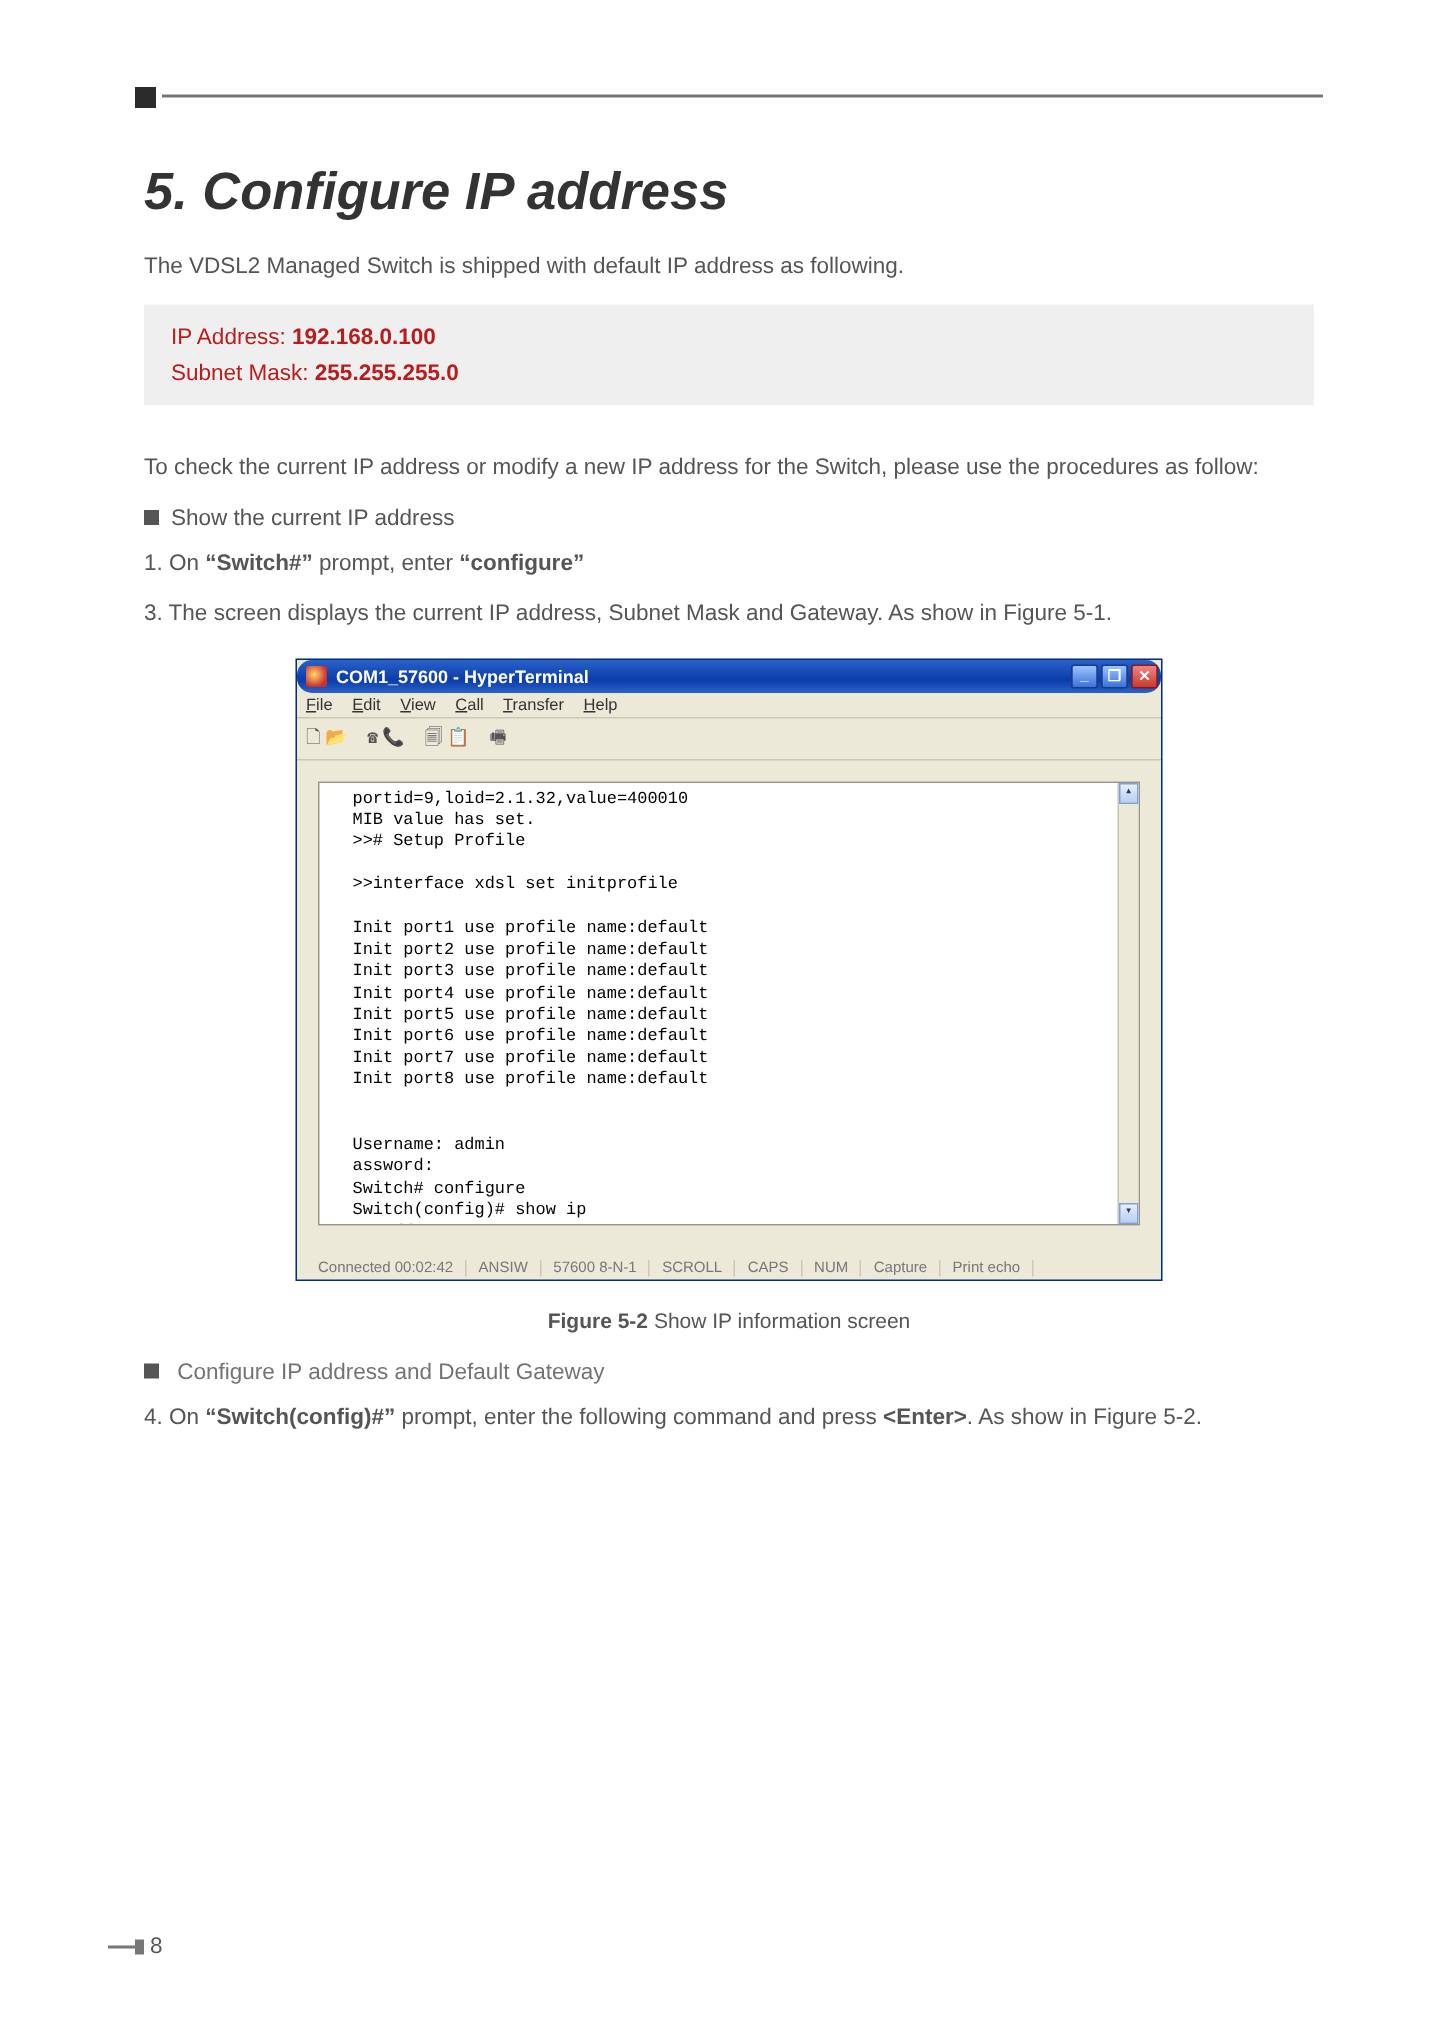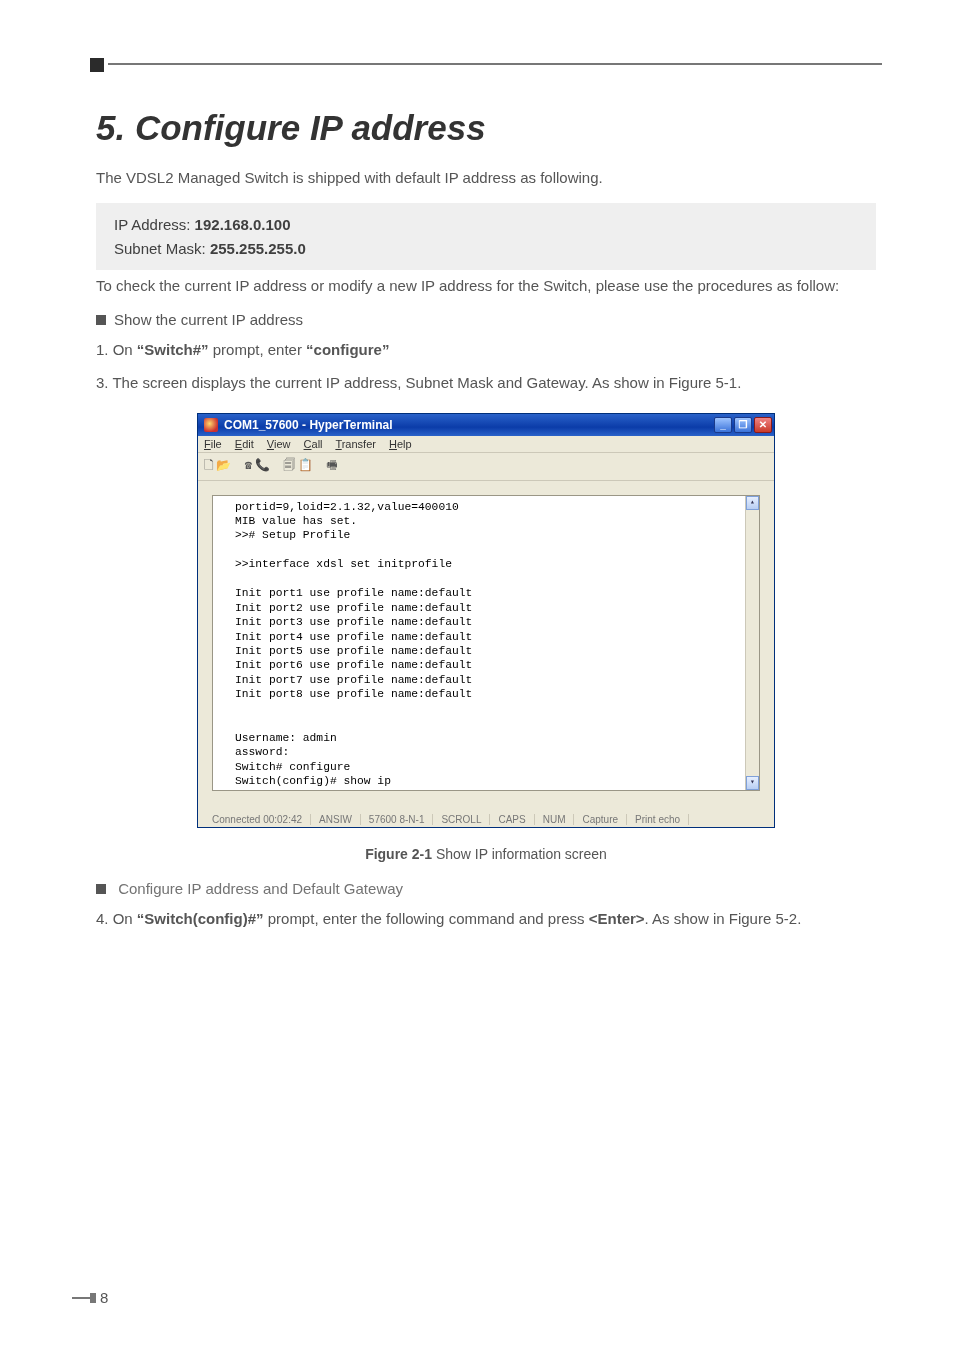--- a/index.html
+++ b/index.html
@@ -46,22 +46,22 @@
     font-size: 15px;
     line-height: 1.55;
     color: #555;
     margin-bottom: 14px;
     text-align: justify;
   }
   .codebox {
     background: #efefef;
     padding: 10px 18px;
     font-size: 15px;
-    color: #404040;
-    margin: 10px 0 4px 0;
+    color: #b91c1c;
+    margin: 10px 0 30px 0;
     line-height: 1.55;
   }
   .bullet-row {
     font-size: 15px;
     color: #555;
     margin: 10px 0;
   }
   .sq-bullet {
     display: inline-block;
     width: 10px;
@@ -105,20 +105,21 @@
     font-family: Tahoma, sans-serif;
   }
   .win-titlebar {
     background: linear-gradient(to bottom, #2a62c9 0%, #0b3ca9 60%, #2a62c9 100%);
     color: #fff;
     font-size: 12px;
     height: 22px;
     display: flex;
     align-items: center;
     padding: 0 2px 0 6px;
+    border-radius: 10px;
   }
   .win-icon {
     width: 14px; height: 14px;
     background: radial-gradient(circle at 40% 40%, #ffd86b, #cc3030 70%);
     border-radius: 2px;
     margin-right: 6px;
   }
   .win-title { flex: 1; font-weight: bold; }
   .win-btns { display: flex; gap: 2px; }
   .win-btn {
@@ -297,21 +298,21 @@
         <span>ANSIW</span>
         <span>57600 8-N-1</span>
         <span>SCROLL</span>
         <span>CAPS</span>
         <span>NUM</span>
         <span>Capture</span>
         <span>Print echo</span>
       </div>
     </div>
     <div class="figure-caption">
-      <b>Figure 2-1</b><span>  Show IP information screen</span>
+      <b>Figure 5-2</b><span>  Show IP information screen</span>
     </div>
   </div>
 
   <div class="bold-heading">
     <span class="sq-bullet"></span><span> Configure IP address and Default Gateway</span>
   </div>
 
   <p class="num-item">
     <span>4. On  </span><b>“Switch(config)#”</b><span>  prompt,  enter  the  following  command  and  press </span><b>&lt;Enter&gt;</b><span>. As show in Figure 5-2.</span>
   </p>

